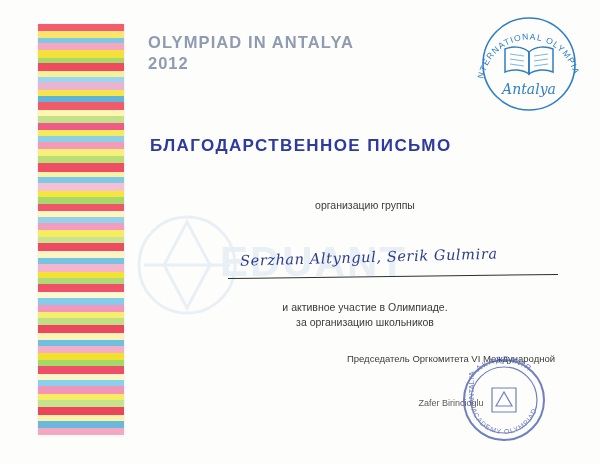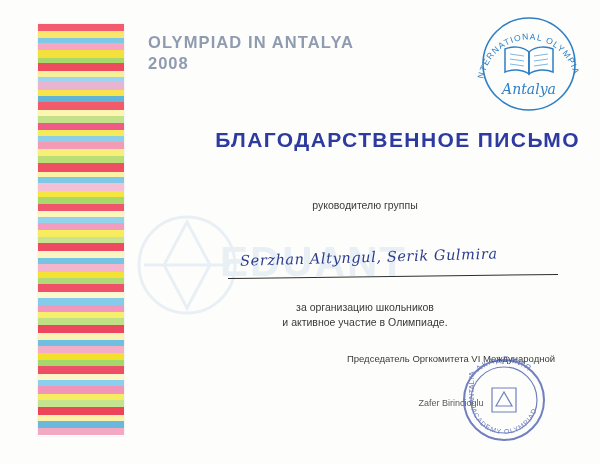--- a/index.html
+++ b/index.html
@@ -52,25 +52,25 @@
     top: 14px;
     width: 110px;
     height: 100px;
   }
   .emblem svg { display: block; }
 
   
   .main-heading {
     position: absolute;
     left: 150px;
-    top: 128px;
+    top: 136px;
     width: 430px;
-    text-align: right;
+    text-align: left;
     color: #2d3aa0;
-    font-size: 21px;
+    font-size: 17px;
     font-weight: bold;
     letter-spacing: 1.4px;
   }
 
   
   .body-text {
     position: absolute;
     left: 150px;
     top: 198px;
     width: 430px;
@@ -239,21 +239,21 @@
       <div class="stripe" style="background: rgb(246, 236, 98); height: 1.55039%;"></div>
       <div class="stripe" style="background: rgb(197, 226, 142); height: 1.55039%;"></div>
       <div class="stripe" style="background: rgb(236, 68, 89); height: 2.06718%;"></div>
       <div class="stripe" style="background: rgb(250, 241, 171); height: 1.55039%;"></div>
       <div class="stripe" style="background: rgb(106, 185, 220); height: 1.55039%;"></div>
       <div class="stripe" style="background: rgb(243, 168, 196); height: 1.80879%;"></div>
     </div>
 
   <div class="header-title">
     <div class="l2">OLYMPIAD IN ANTALYA</div>
-    <div class="l3">2008</div>
+    <div class="l3">2012</div>
   </div>
 
   <div class="emblem">
     <svg width="110" height="100" viewBox="0 0 110 100" xmlns="http://www.w3.org/2000/svg">
       <defs>
         <path id="arcpath" d="M 10,62 A 46,46 0 0 1 100,62" fill="none"></path>
       </defs>
       <circle cx="55" cy="50" r="46" fill="none" stroke="#2f7fc4" stroke-width="1.6"></circle>
       <text font-family="Liberation Sans, sans-serif" font-size="8.6" fill="#2f7fc4" letter-spacing="1.1">
         <textPath href="#arcpath" startOffset="50%" text-anchor="middle">INTERNATIONAL OLYMPIAD</textPath>
@@ -275,29 +275,29 @@
       <circle cx="55" cy="55" r="48" fill="none" stroke="#bcd3e8" stroke-width="3"></circle>
       <path d="M55 12 L78 55 L55 98 L32 55 Z" fill="none" stroke="#bcd3e8" stroke-width="3"></path>
       <path d="M12 55 L98 55" stroke="#bcd3e8" stroke-width="3"></path>
     </svg>
     <div class="wm-text">EDUANT</div>
   </div>
 
   <div class="main-heading">БЛАГОДАРСТВЕННОЕ   ПИСЬМО</div>
 
   <div class="body-text">
-    <div>руководителю группы</div>
+    <div>организацию группы</div>
   </div>
 
   <div class="handwriting">Serzhan   Altyngul,  Serik  Gulmira</div>
   <div class="name-rule"></div>
 
   <div class="closing-text">
+    <div>и активное участие в  Олимпиаде.</div>
     <div>за  организацию школьников</div>
-    <div>и активное участие в  Олимпиаде.</div>
   </div>
 
   <div class="sign-block">
     <div>Председатель Оргкомитета VI Международной</div>
     <div class="sign-name">Zafer Birincioglu</div>
   </div>
 
   <div class="stamp">
     <svg width="104" height="104" viewBox="0 0 104 104" xmlns="http://www.w3.org/2000/svg">
       <defs>

